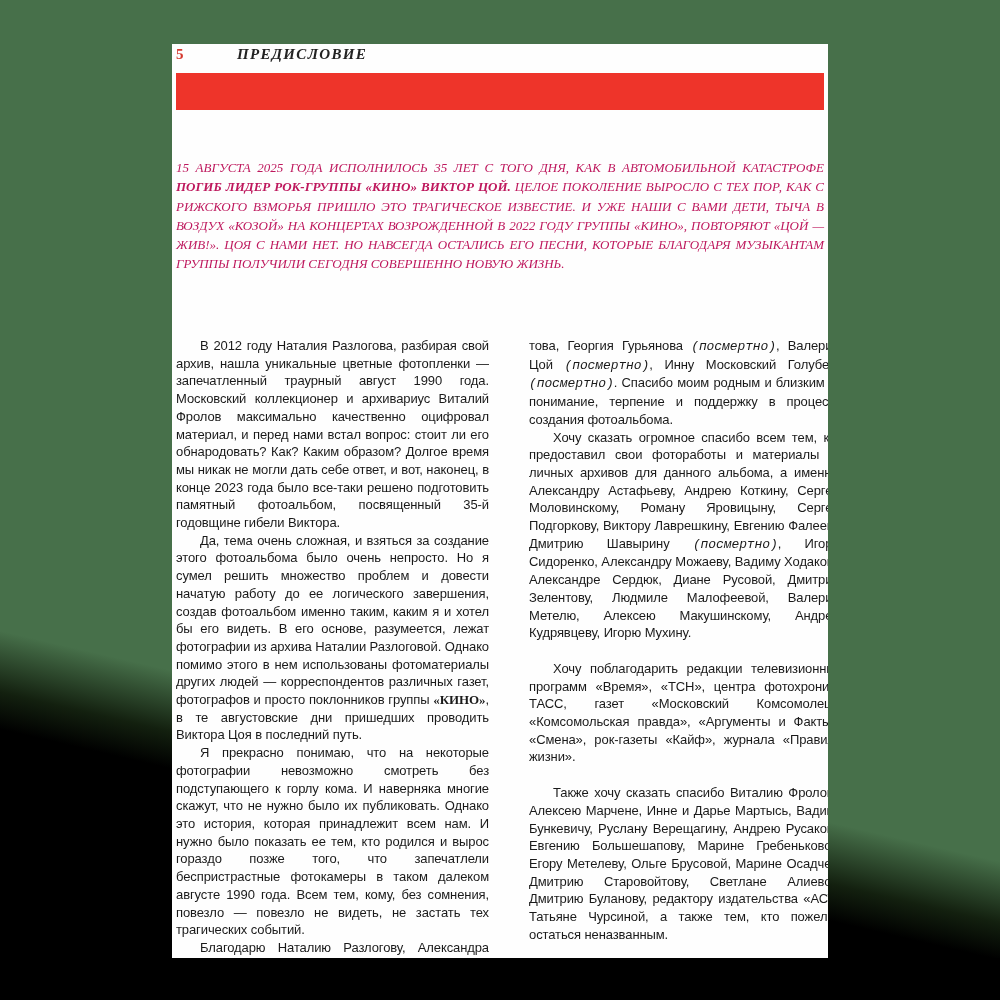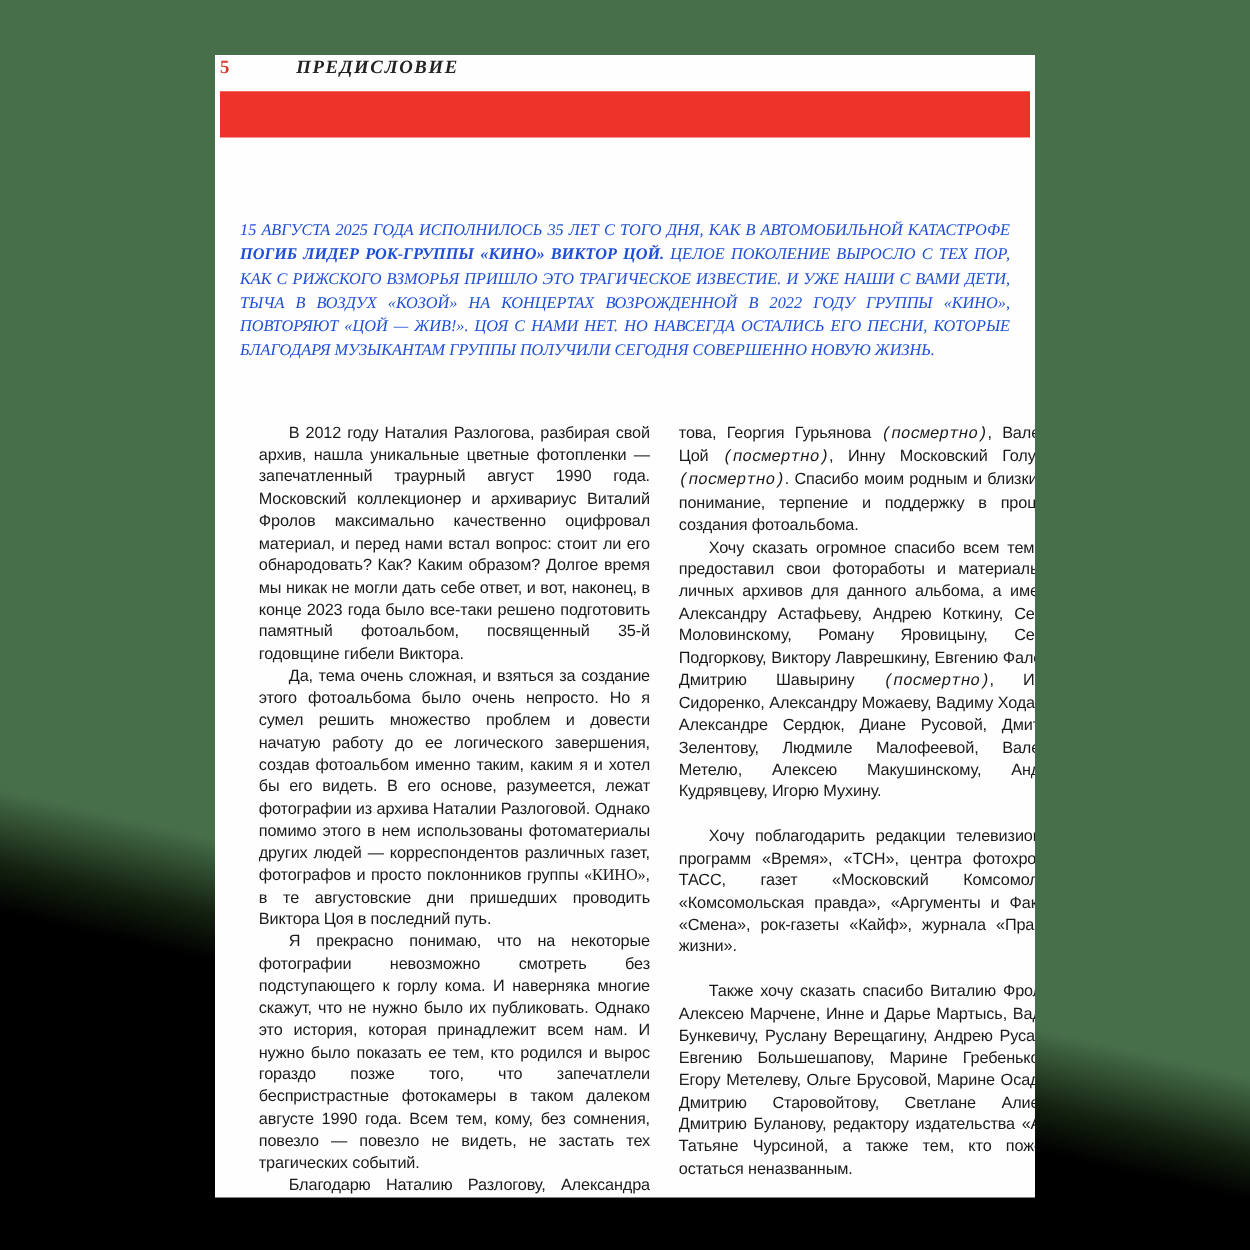--- a/index.html
+++ b/index.html
@@ -17,35 +17,35 @@
     position:absolute;left:4px;top:1px;
     font-family:"Liberation Serif",serif;font-size:15px;line-height:18px;font-weight:600;
   }
   .header-title{
     position:absolute;left:65px;top:1px;
     font-family:"Liberation Serif",serif;font-style:italic;font-weight:600;
     font-size:15px;line-height:18px;letter-spacing:1.3px;color:#232323;white-space:nowrap;
   }
   .redbar{position:absolute;left:4px;right:4px;top:29px;height:37px;}
   .intro{
-    position:absolute;left:4px;right:4px;top:114px;margin:16px;
+    position:absolute;left:4px;right:4px;top:114px;margin:0;
     font-family:"Liberation Serif",serif;font-style:italic;
-    font-size:13px;line-height:19.3px;text-align:justify;color:#1d4ed8;
+    font-size:13px;line-height:19.3px;text-align:justify;color:#be185d;
   }
   .intro .seg-bold{font-weight:700;}
-  .cols{position:absolute;left:4px;right:4px;top:293px;bottom:0;display:flex;gap:23px;margin-left:31px;}
+  .cols{position:absolute;left:4px;right:4px;top:293px;bottom:0;display:flex;gap:40px;}
   .col{
     width:313px;flex:0 0 313px;
     font-size:13px;line-height:17.7px;letter-spacing:-0.1px;
     text-align:justify;color:#1a1a1a;overflow:hidden;
   }
   .col p{margin:0;}
   .col p.indent{text-indent:24px;}
   .col p.spaced{margin-top:18px;}
-  .seg-kino{font-family:"Liberation Serif",serif;}
+  .seg-kino{font-family:"Liberation Serif",serif;font-weight:bold;}
   .seg-posth{font-family:Liberation Mono, monospace;font-style:italic;}
 </style>
 </head>
 <body>
 
 <div class="bottom-strip"></div>
 
 <div class="page">
   <div class="pagenum" style="color: rgb(213, 57, 47);">5</div>
   <div class="header-title">ПРЕДИСЛОВИЕ</div>

